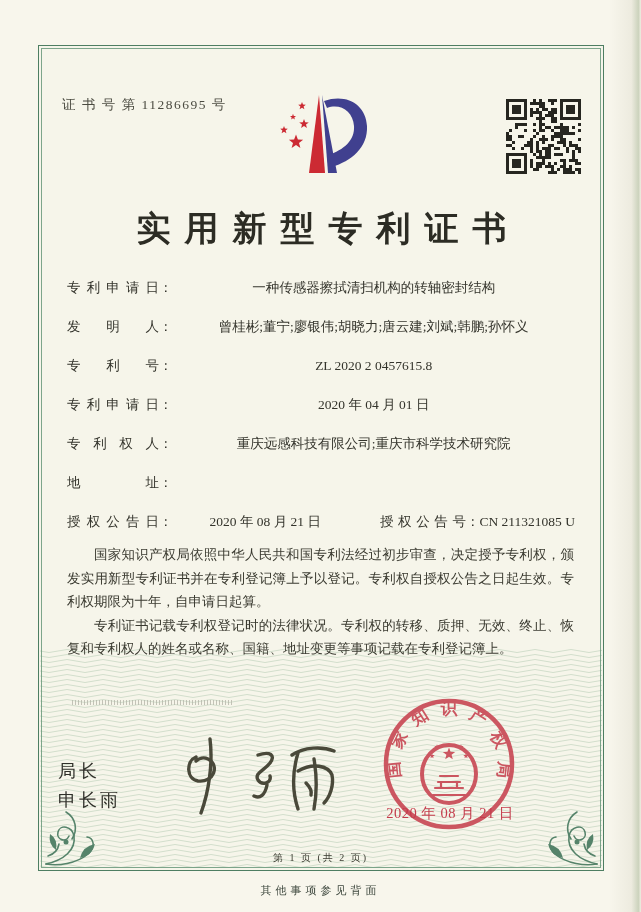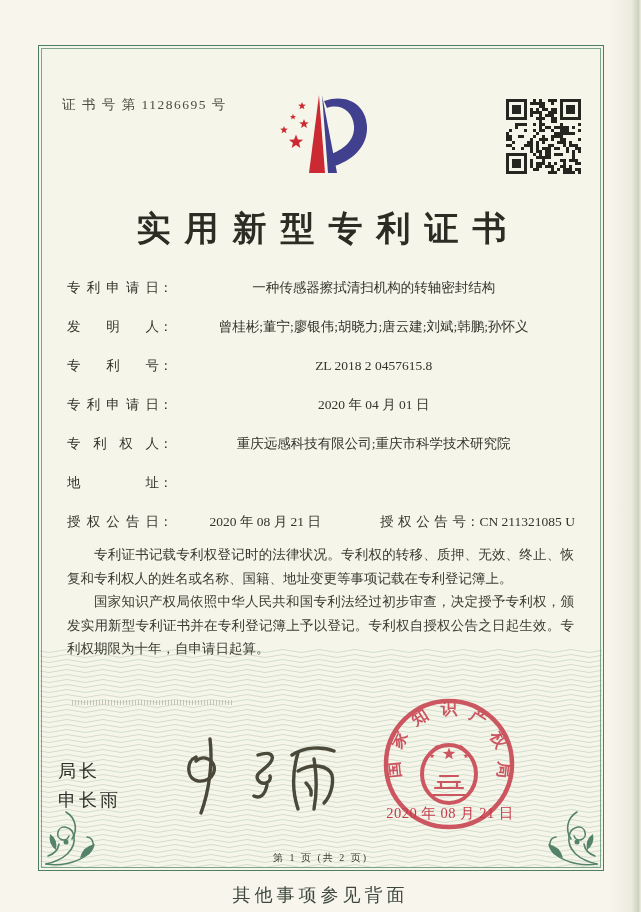--- a/index.html
+++ b/index.html
@@ -75,21 +75,21 @@
     position:absolute;left:385px;top:804px;width:130px;text-align:center;
     font-size:14.5px;color:#c43b4b;letter-spacing:0.5px;
   }
 
   .page-indicator{
     position:absolute;left:0;top:851px;width:100%;text-align:center;
     font-size:10px;letter-spacing:2px;color:#3c3c32;
   }
   .back-note{
     position:absolute;left:0;top:883px;width:100%;text-align:center;
-    font-size:18px;letter-spacing:4px;color:#3d473d;
+    font-size:11px;letter-spacing:4px;color:#3d473d;
   }
 </style>
 </head>
 <body>
 
 <div class="page">
 
   <div class="frame"></div>
 
   <svg id="guilloche" xmlns="http://www.w3.org/2000/svg">
@@ -401,21 +401,21 @@
 
   <div class="field-row">
     <span class="field-label">发明人</span>
     <span class="field-colon">：</span>
     <span class="field-value">曾桂彬;董宁;廖银伟;胡晓力;唐云建;刘斌;韩鹏;孙怀义</span>
   </div>
 
   <div class="field-row">
     <span class="field-label">专利号</span>
     <span class="field-colon">：</span>
-    <span class="field-value">ZL 2018 2 0457615.8</span>
+    <span class="field-value">ZL 2020 2 0457615.8</span>
   </div>
 
   <div class="field-row">
     <span class="field-label">专利申请日</span>
     <span class="field-colon">：</span>
     <span class="field-value">2020 年 04 月 01 日</span>
   </div>
 
   <div class="field-row">
     <span class="field-label">专利权人</span>
@@ -434,22 +434,22 @@
     <span class="field-value">2020 年 08 月 21 日</span>
   <span class="pair2">
           <span class="field-label2">授权公告号</span>
           <span class="field-colon">：</span>
           <span class="field-value">CN 211321085 U</span>
         </span>
       </div>
 </div>
 
   <div class="paragraphs" id="paragraphs">
+      <p>国家知识产权局依照中华人民共和国专利法经过初步审查，决定授予专利权，颁发实用新型专利证书并在专利登记簿上予以登记。专利权自授权公告之日起生效。专利权期限为十年，自申请日起算。</p>
       <p>专利证书记载专利权登记时的法律状况。专利权的转移、质押、无效、终止、恢复和专利权人的姓名或名称、国籍、地址变更等事项记载在专利登记簿上。</p>
-      <p>国家知识产权局依照中华人民共和国专利法经过初步审查，决定授予专利权，颁发实用新型专利证书并在专利登记簿上予以登记。专利权自授权公告之日起生效。专利权期限为十年，自申请日起算。</p>
     </div>
 
   <div class="microprint"></div>
 
   <div class="officer">
     <div>局长</div>
     <div>申长雨</div>
   </div>
 
   <svg class="signature" viewBox="0 0 162 88" xmlns="http://www.w3.org/2000/svg">

